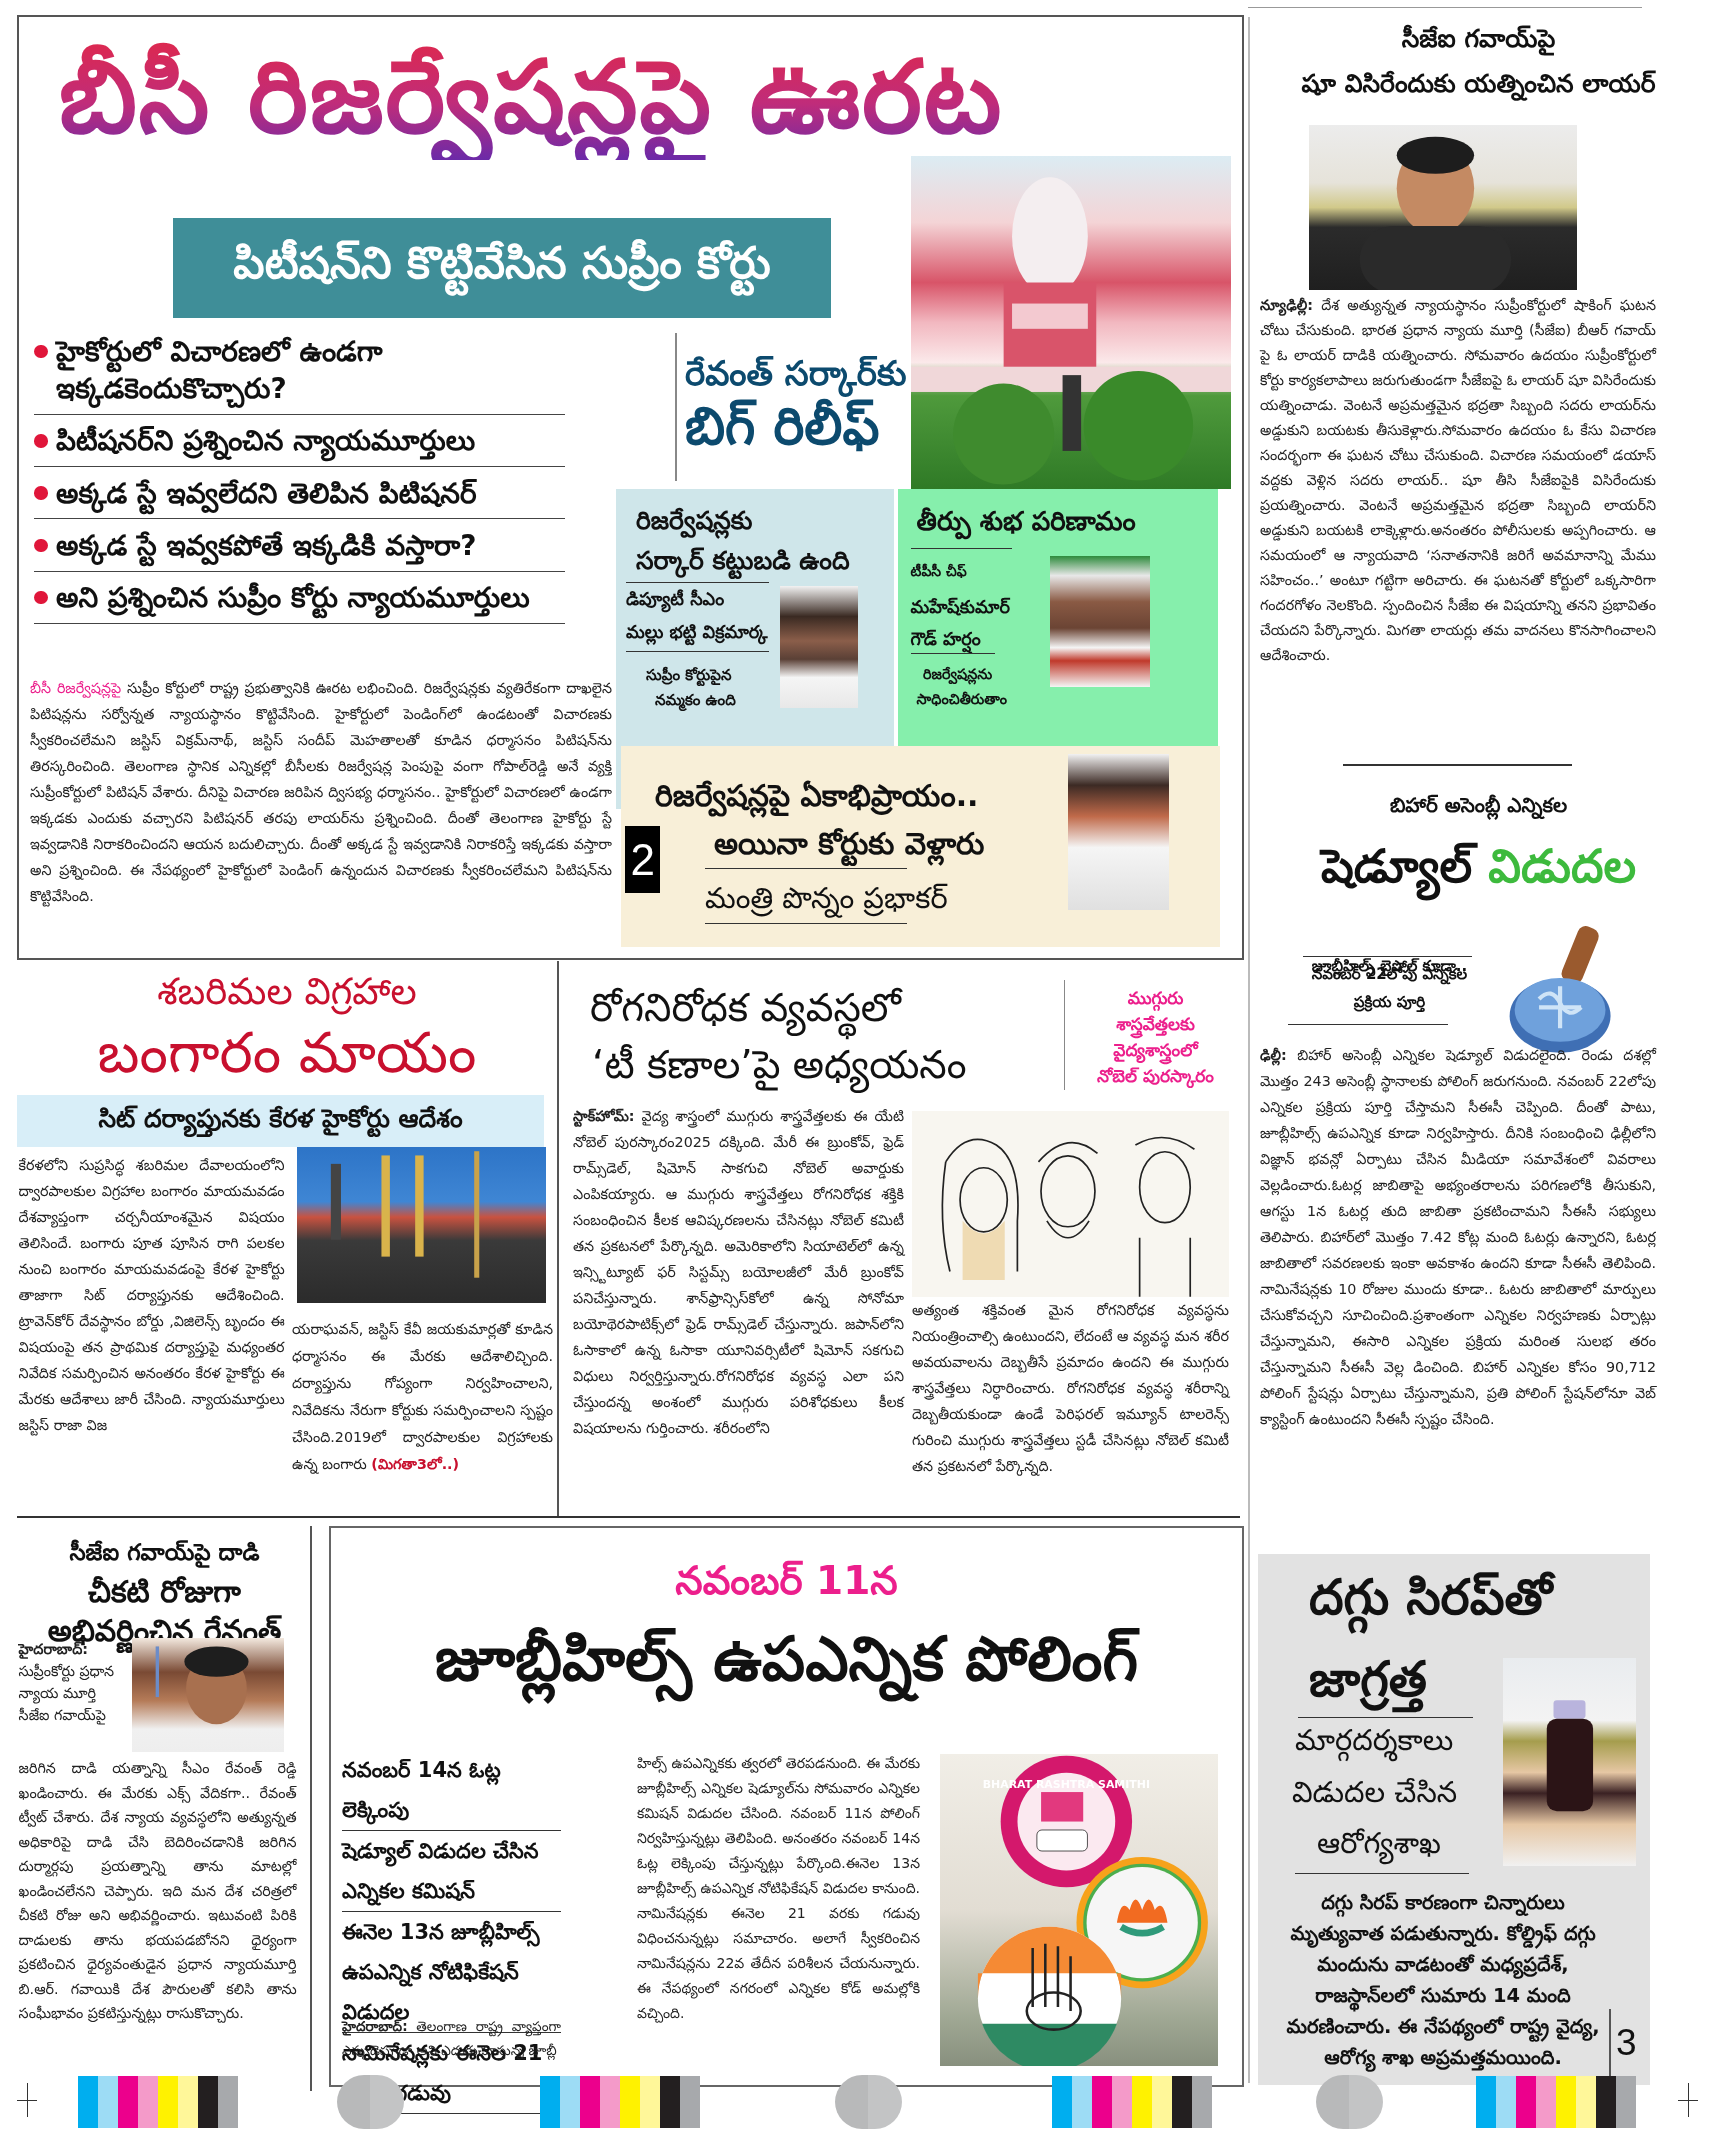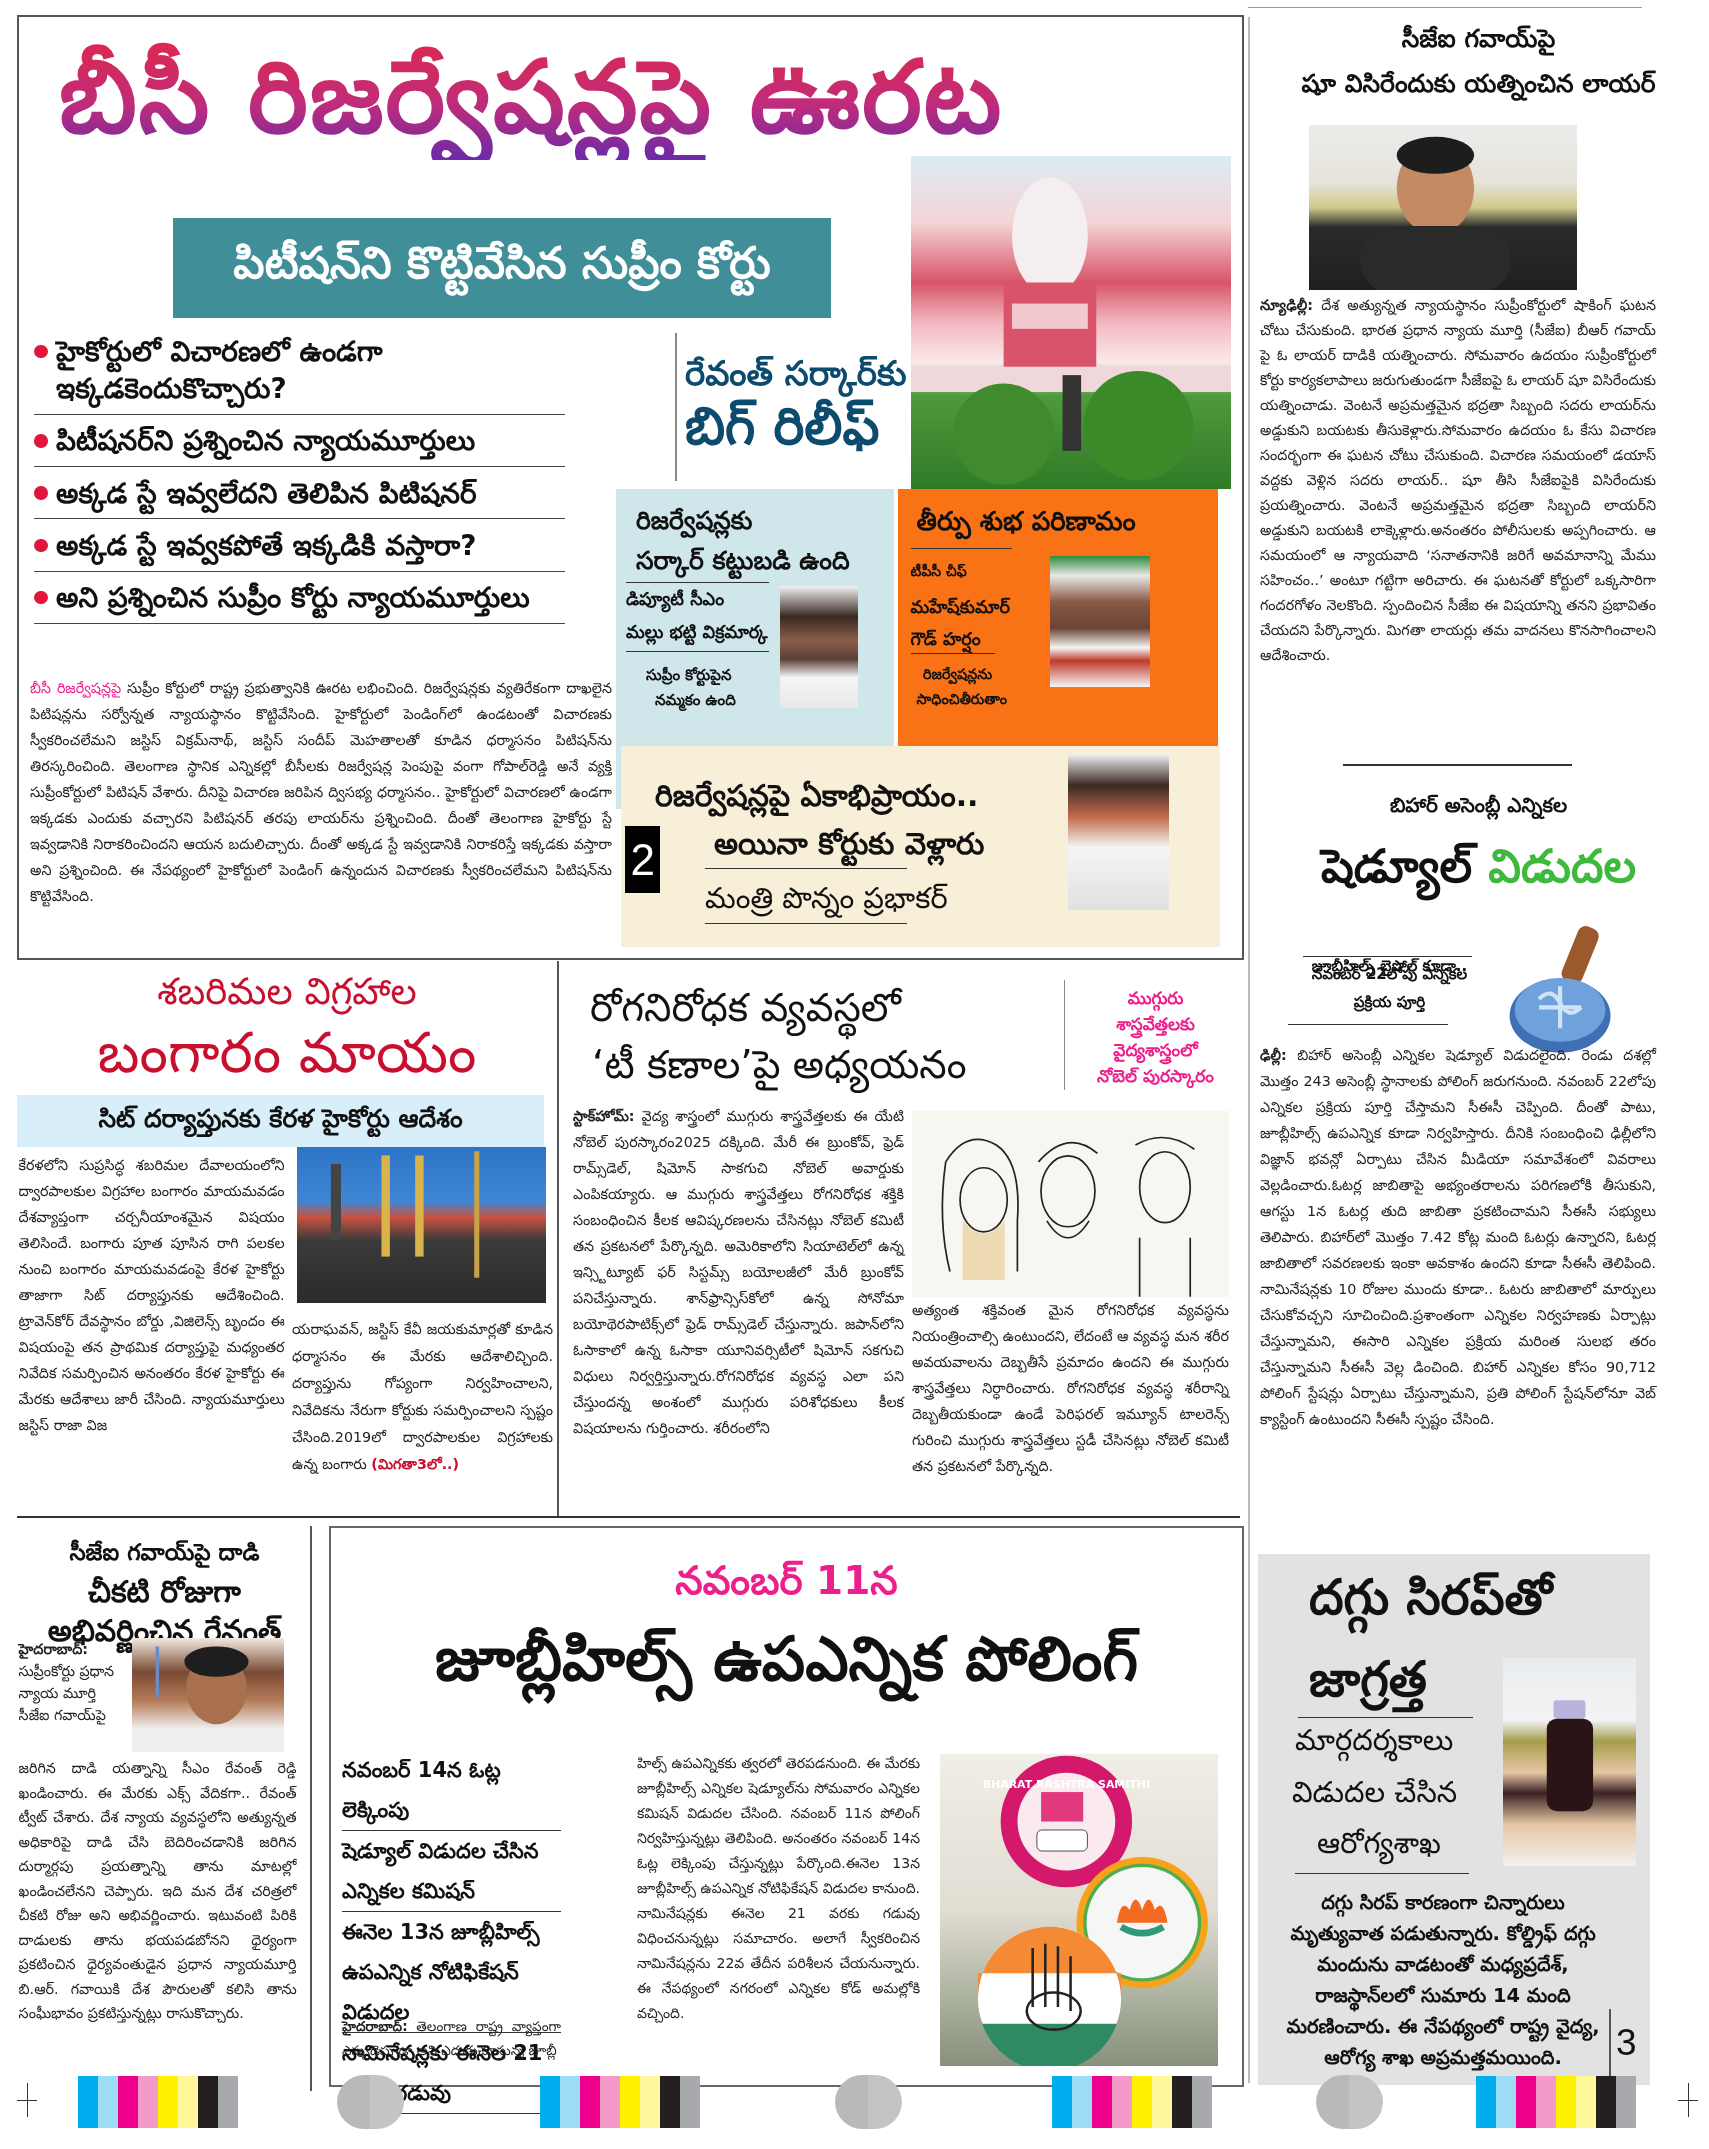--- a/index.html
+++ b/index.html
@@ -21,21 +21,21 @@
 
   .bullet-list li { list-style: none; font-size: 28px; font-weight: bold; line-height: 37px; position: relative; padding-left: 22px; border-bottom: 1.7px solid #444; padding-bottom: 6.7px; margin-bottom: 7.6px; }
   .bullet-list li .dot { position: absolute; left: 0; top: 11.8px; width: 13.5px; height: 13.5px; border-radius: 50%; background: #e0163a; }
 
   .maroon { color: #0c4a6e; }
   .pink { color: #ec1f8c; }
   .red { color: #c8102e; }
   .green { color: #3dba3d; }
 
   .card-blue { background: #cfe6ea; }
-  .card-pink { background: #f97316; padding-left: 48px; }
+  .card-pink { background: #86efac; padding-left: 48px; }
   .card-cream { background: #f8efd8; }
 
   .page-badge { background: #000; color: #fff; font-size: 44px; display:flex; align-items:center; justify-content:center; font-family: "Liberation Sans", sans-serif; }
 
   .kicker { font-weight: bold; }
   .cmyk { position: absolute; display: flex; height: 52px; top: 2076px; }
   .cmyk span { display: block; width: 20px; height: 52px; }
   .pill { position: absolute; top: 2075px; width: 67px; height: 54px; border-radius: 34px; background: linear-gradient(90deg, #b8b9ba 50%, #c3c4c5 50%); }
   .crop { position: absolute; }
 </style>

